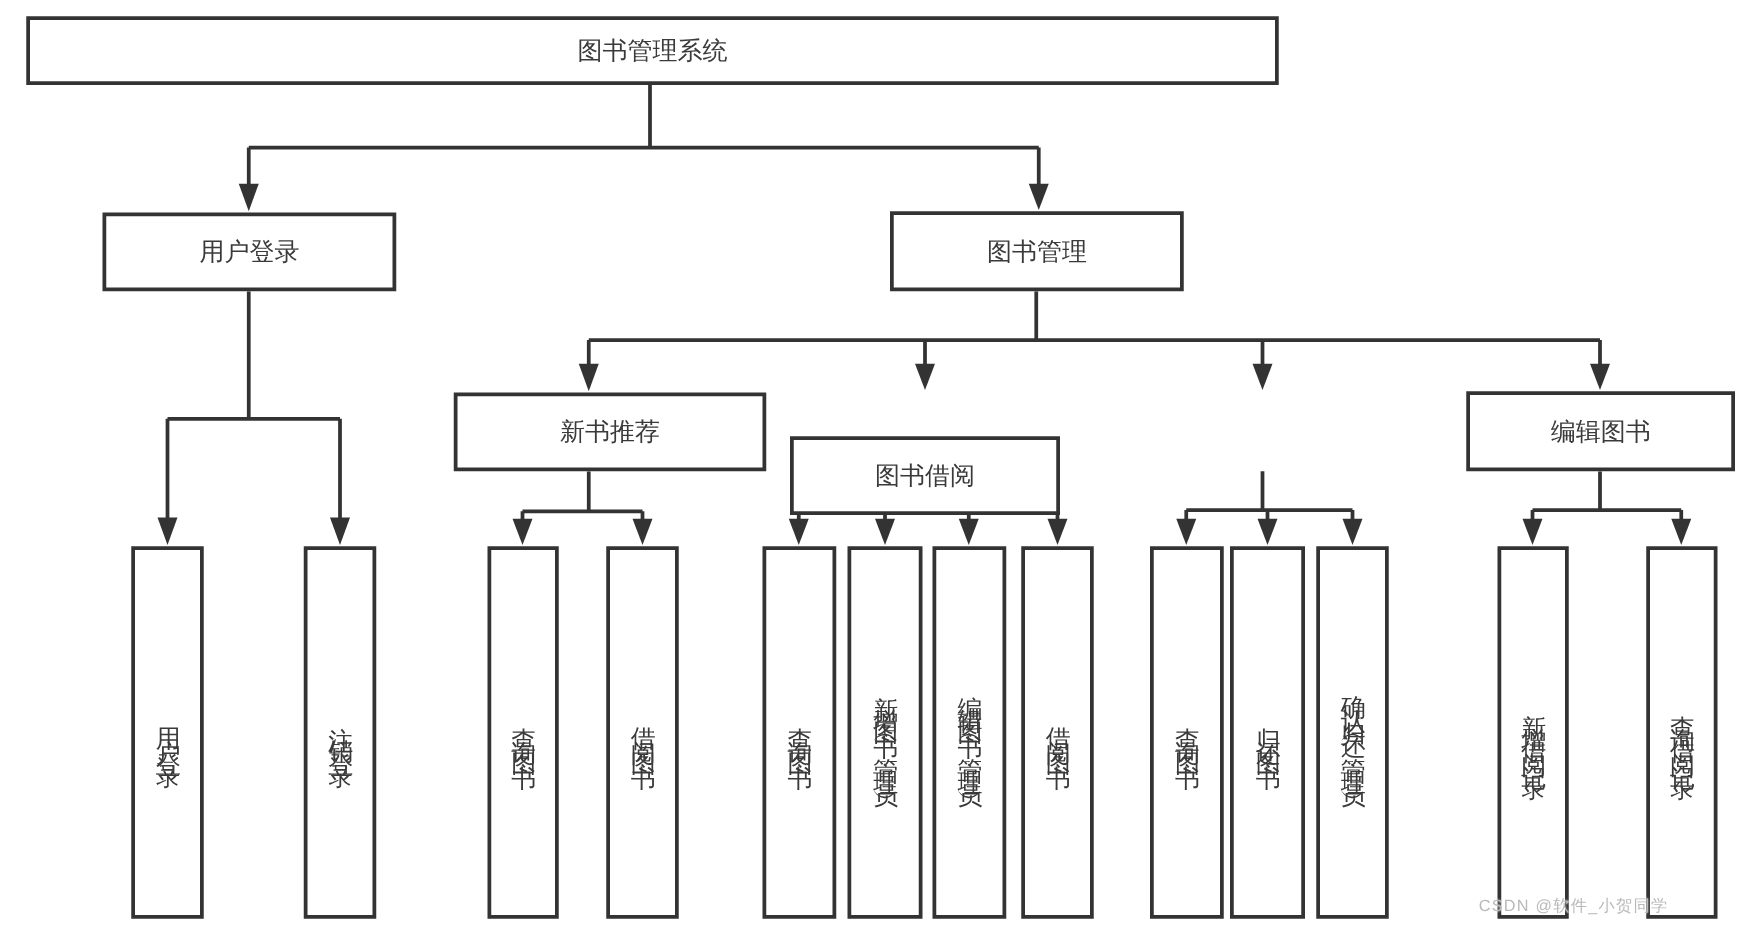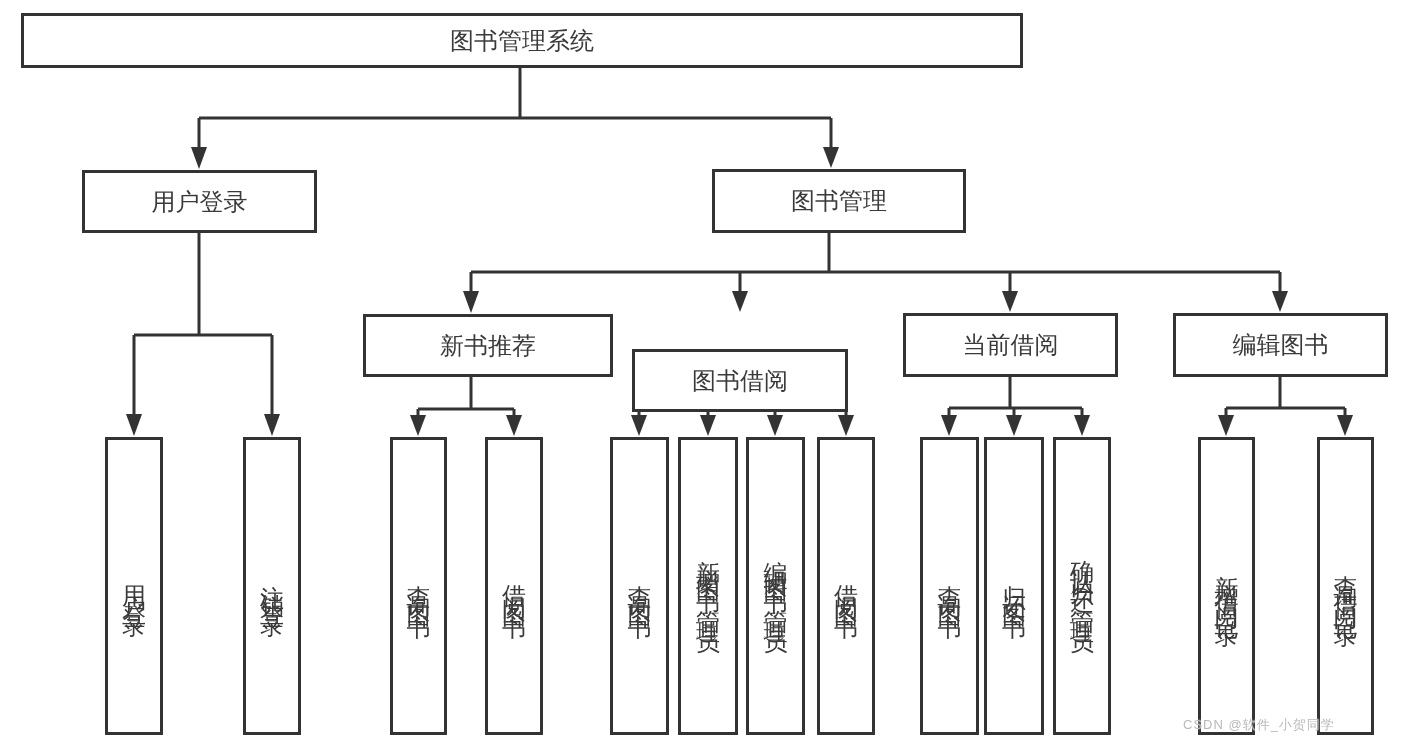--- a/index.html
+++ b/index.html
@@ -18,21 +18,21 @@
   }
   .box {
     position: absolute;
     box-sizing: border-box;
     border: 3px solid #333333;
     background: #ffffff;
     display: flex;
     align-items: center;
     justify-content: center;
     color: #3a3a3a;
-    font-size: 24px;
+    font-size: 20px;
     white-space: nowrap;
   }
   .leaf span {
     writing-mode: vertical-rl;
     letter-spacing: 10px;
     line-height: 1;
   }
   .watermark {
     position: absolute;
     left: 1183px;
@@ -98,32 +98,29 @@
     </g>
   </svg>
 
   <div class="box" style="left:21px; top:13px; width:1002px; height:55px;">
     <span>图书管理系统</span>
   </div>
 
   <div class="box" style="left:82px; top:170px; width:235px; height:63px;">
     <span>用户登录</span>
   </div>
-  <div class="box" style="left:712px; top:169px; width:254px; height:64px;">
+  <div class="box" style="left:712px; top:169px; width:235px; height:64px;">
     <span>图书管理</span>
   </div>
 
   <div class="box" style="left:363px; top:314px; width:250px; height:63px;">
     <span>新书推荐</span>
   </div>
   <div class="box" style="left:632px; top:313px; width:216px; height:63px;margin-top:36px;">
     <span>图书借阅</span>
-  </div>
-  <div class="box" style="left:903px; top:313px; width:215px; height:64px;">
-    <span>当前借阅</span>
   </div>
   <div class="box" style="left:1173px; top:313px; width:215px; height:64px;">
     <span>编辑图书</span>
   </div>
 
   <div class="box leaf" style="left:105px; top:437px; width:58px; height:298px;">
     <span>用户登录</span>
   </div>
   <div class="box leaf" style="left:243px; top:437px; width:58px; height:298px;">
     <span>注销登录</span>

